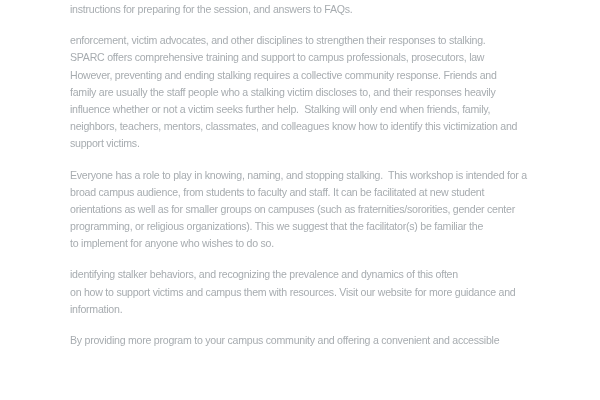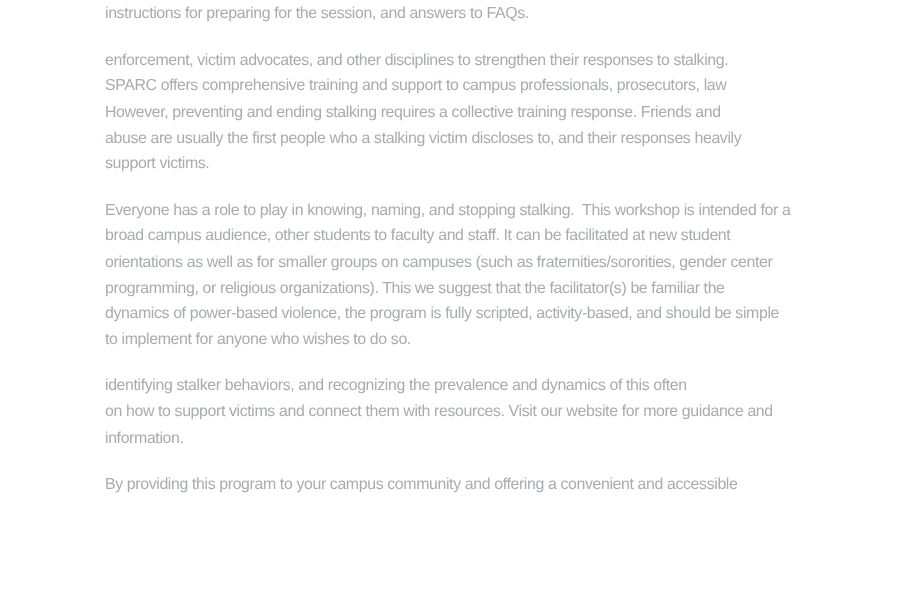--- a/index.html
+++ b/index.html
@@ -42,34 +42,35 @@
 <body>
 
 <div class="page">
   <div class="article" id="article" style="color: rgb(167, 172, 176);">
       <p class="paragraph">
         <span class="line">instructions for preparing for the session, and answers to FAQs.</span>
       </p>
       <p class="paragraph">
         <span class="line">enforcement, victim advocates, and other disciplines to strengthen their responses to stalking.</span>
         <span class="line">SPARC offers comprehensive training and support to campus professionals, prosecutors, law</span>
-        <span class="line">However, preventing and ending stalking requires a collective training response. Friends and</span>
-        <span class="line">abuse are usually the first people who a stalking victim discloses to, and their responses heavily</span>
+        <span class="line">However, preventing and ending stalking requires a collective community response. Friends and</span>
+        <span class="line">family are usually the staff people who a stalking victim discloses to, and their responses heavily</span>
+        <span class="line">influence whether or not a victim seeks further help.  Stalking will only end when friends, family,</span>
+        <span class="line">neighbors, teachers, mentors, classmates, and colleagues know how to identify this victimization and</span>
         <span class="line">support victims.</span>
       </p>
       <p class="paragraph">
         <span class="line">Everyone has a role to play in knowing, naming, and stopping stalking.  This workshop is intended for a</span>
-        <span class="line">broad campus audience, other students to faculty and staff. It can be facilitated at new student</span>
+        <span class="line">broad campus audience, from students to faculty and staff. It can be facilitated at new student</span>
         <span class="line">orientations as well as for smaller groups on campuses (such as fraternities/sororities, gender center</span>
         <span class="line">programming, or religious organizations). This we suggest that the facilitator(s) be familiar the</span>
-        <span class="line">dynamics of power-based violence, the program is fully scripted, activity-based, and should be simple</span>
         <span class="line">to implement for anyone who wishes to do so.</span>
       </p>
       <p class="paragraph">
         <span class="line">identifying stalker behaviors, and recognizing the prevalence and dynamics of this often</span>
-        <span class="line">on how to support victims and connect them with resources. Visit our website for more guidance and</span>
+        <span class="line">on how to support victims and campus them with resources. Visit our website for more guidance and</span>
         <span class="line">information.</span>
       </p>
       <p class="paragraph">
-        <span class="line">By providing this program to your campus community and offering a convenient and accessible</span>
+        <span class="line">By providing more program to your campus community and offering a convenient and accessible</span>
       </p>
     </div>
 </div>
 
 </body></html>

